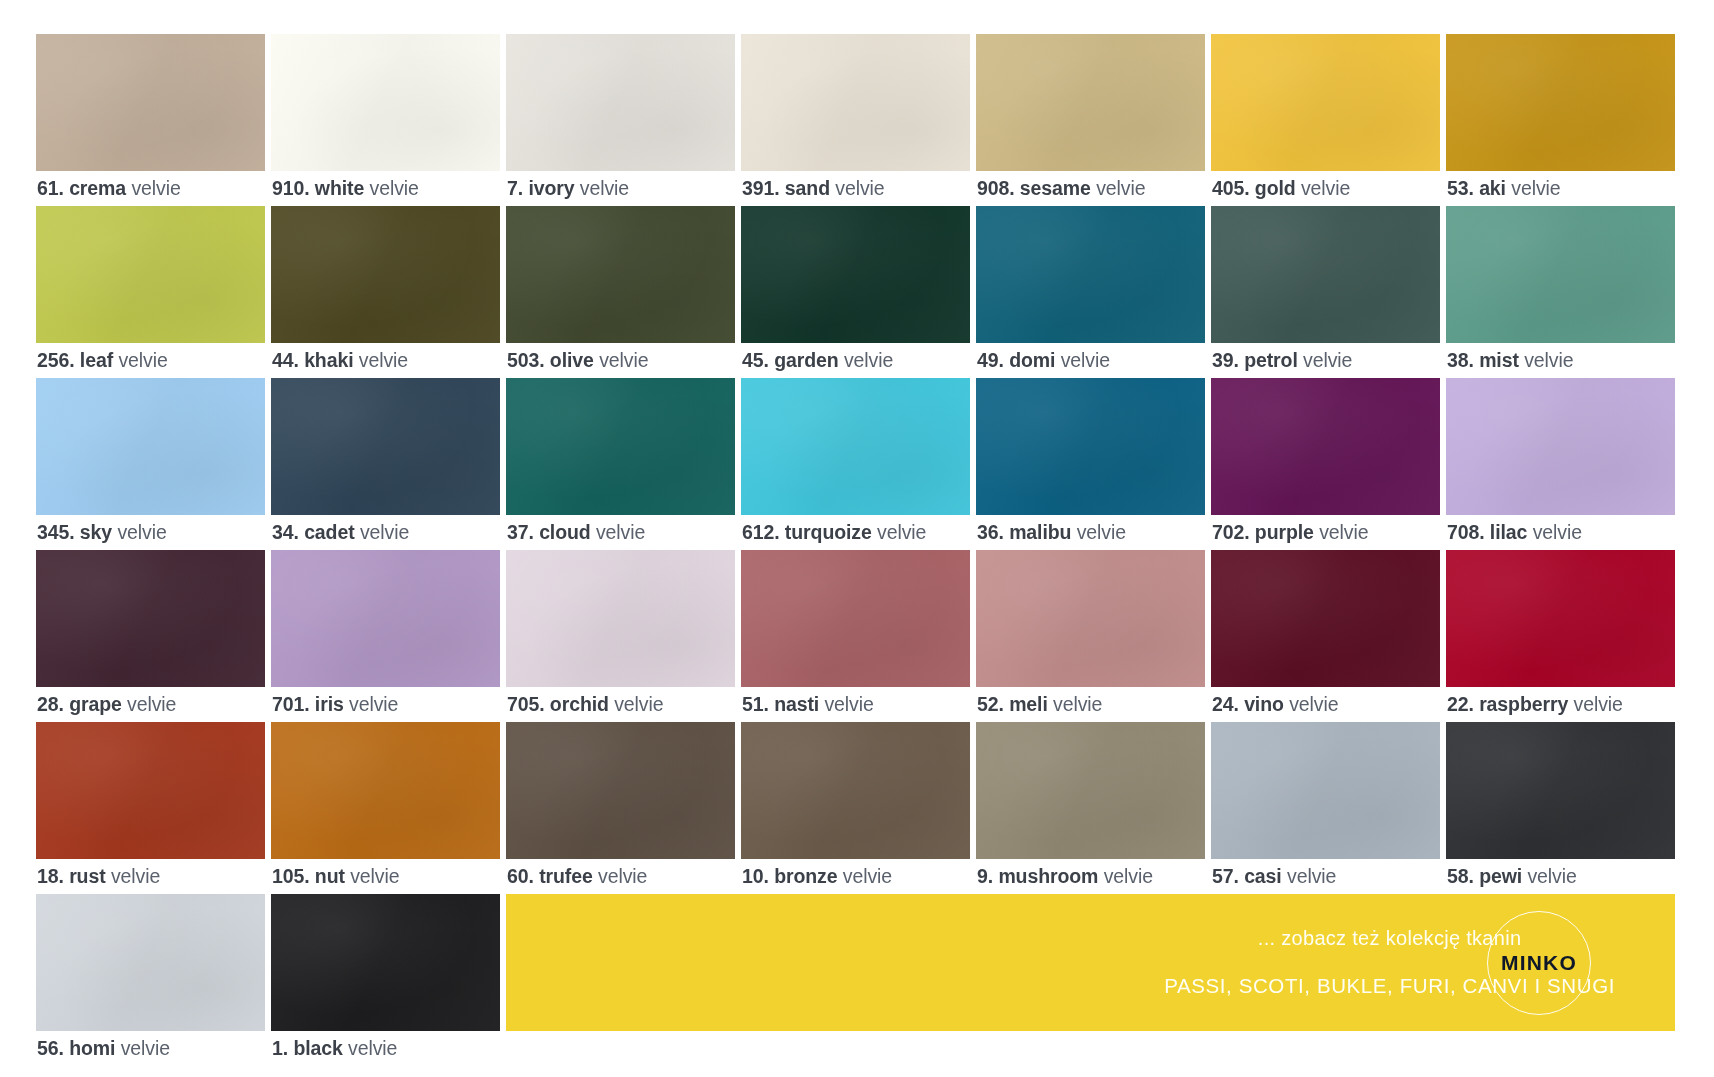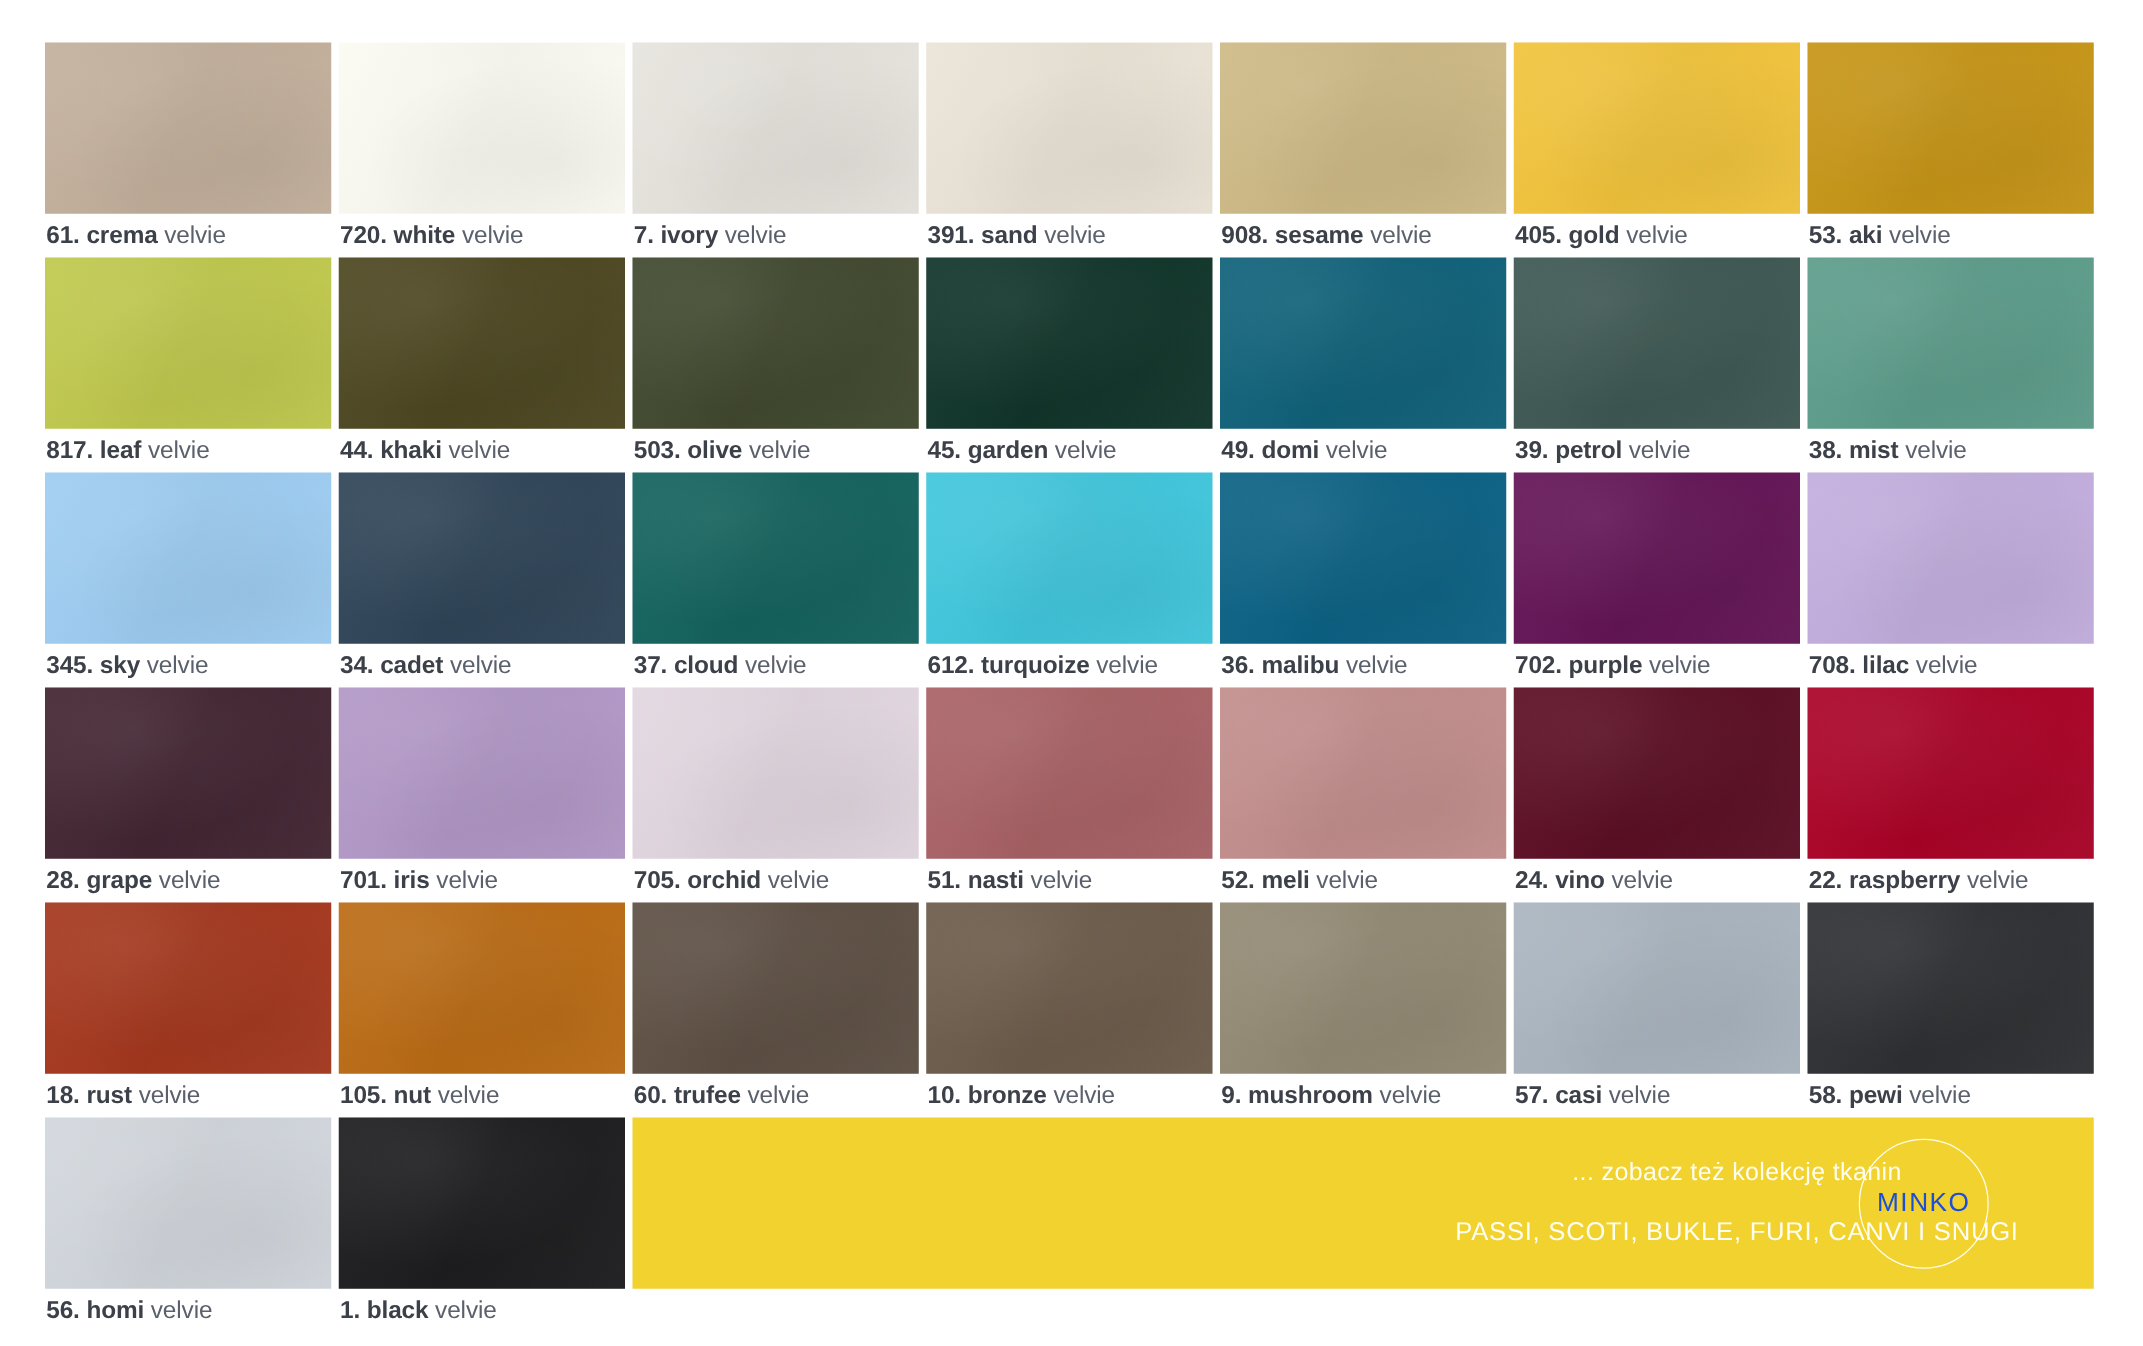--- a/index.html
+++ b/index.html
@@ -111,45 +111,45 @@
     transform: translateY(-50%);
     width: 102px;
     height: 102px;
     border: 1.6px solid #fffdf0;
     border-radius: 50%;
     display: flex;
     align-items: center;
     justify-content: center;
   }
   .logo-text {
-    color: #1d4ed8;
+    color: #0f172a;
     font-size: 21px;
     letter-spacing: 1.2px;
-    font-weight: 400;
+    font-weight: 700;
   }
 </style>
 </head>
 <body style="background: rgb(255, 255, 255);">
 
 <div class="sheet">
 
   <div class="grid">
 
     <div class="row">
       <div class="cell">
         <span class="swatch" style="background-color:#c3b09c;"></span>
         <div class="label">
           <span class="code">61. crema</span>
           <span class="fam">velvie</span>
         </div>
       </div>
       <div class="cell">
         <span class="swatch" style="background-color:#fbfbf3;"></span>
         <div class="label">
-          <span class="code">720. white</span>
+          <span class="code">910. white</span>
           <span class="fam">velvie</span>
         </div>
       </div>
       <div class="cell">
         <span class="swatch" style="background-color:#e7e4de;"></span>
         <div class="label">
           <span class="code">7. ivory</span>
           <span class="fam">velvie</span>
         </div>
       </div>
@@ -180,21 +180,21 @@
           <span class="code">53. aki</span>
           <span class="fam">velvie</span>
         </div>
       </div>
     </div>
 
     <div class="row">
       <div class="cell">
         <span class="swatch" style="background-color:#c0c94d;"></span>
         <div class="label">
-          <span class="code">817. leaf</span>
+          <span class="code">256. leaf</span>
           <span class="fam">velvie</span>
         </div>
       </div>
       <div class="cell">
         <span class="swatch" style="background-color:#4d4721;"></span>
         <div class="label">
           <span class="code">44. khaki</span>
           <span class="fam">velvie</span>
         </div>
       </div>

